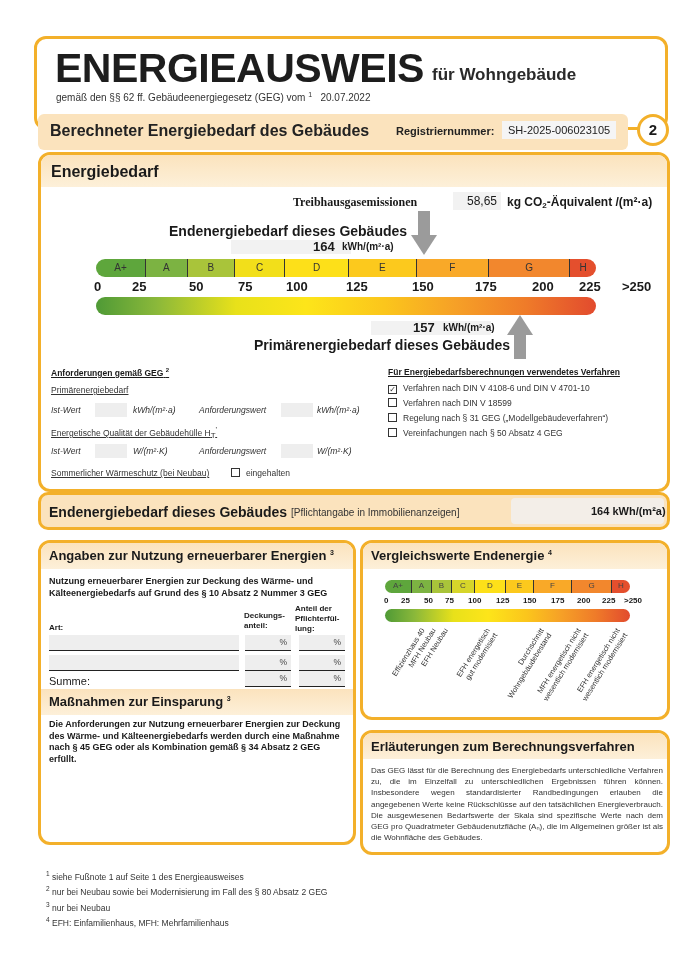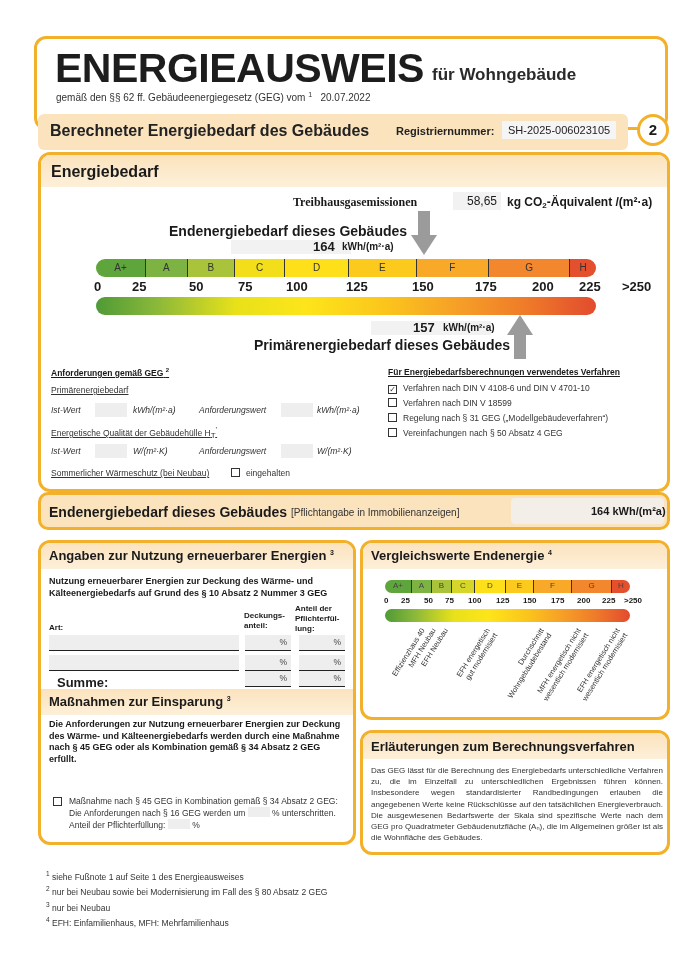--- a/index.html
+++ b/index.html
@@ -81,21 +81,21 @@
   #ren-box { left: 38px; top: 540px; width: 318px; height: 305px; }
   #ren-head { left: 0; top: 0; width: 312px; height: 26px; border-radius: 9px 9px 0 0; background: linear-gradient(#fbe3bd, #fdf0d9); }
   #ren-title { left: 8px; top: 5px; font-size: 13px; font-weight: bold; }
   #ren-intro { left: 8px; top: 32px; width: 300px; font-size: 9px; font-weight: bold; line-height: 12px; }
   #ren-col-art { left: 8px; top: 80px; font-size: 8px; font-weight: bold; }
   #ren-col-deck { left: 203px; top: 68px; font-size: 8px; font-weight: bold; width: 50px; line-height: 10px; }
   #ren-col-pfl { left: 254px; top: 61px; font-size: 8px; font-weight: bold; width: 50px; line-height: 10px; }
   .rrow { position: absolute; left: 8px; width: 300px; height: 18px; }
   .rrow .art { position: absolute; left: 0; top: 0; width: 190px; height: 16px; background: #eeeeee; border-bottom: 1.5px solid #222; }
   .rrow .pct { position: absolute; top: 0; width: 46px; height: 16px; background: #eeeeee; border-bottom: 1.5px solid #222; text-align: right; font-size: 8.5px; padding-right: 4px; line-height: 15px; color: #444; }
-  .rrow .lbl { position: absolute; left: 0; top: 4px; font-size: 13px; font-weight: bold; margin-left: 8px; }
+  .rrow .lbl { position: absolute; left: 0; top: 4px; font-size: 11px; font-weight: normal; }
 
   #mass-head { left: 0; top: 146px; width: 312px; height: 26px; background: linear-gradient(#fbe3bd, #fdf0d9); }
   #mass-title { left: 8px; top: 151px; font-size: 13px; font-weight: bold; }
   #mass-intro { left: 8px; top: 176px; width: 300px; font-size: 9px; font-weight: bold; line-height: 11.5px; }
   .mopt { position: absolute; left: 12px; width: 290px; font-size: 8.5px; line-height: 11px; color: #333; padding-left: 16px; }
   .mopt .cb { position: absolute; left: 0; top: 1px; }
   .blank { display: inline-block; width: 22px; height: 10px; background: #eeeeee; vertical-align: -1px; }
 
   
   #verg-box { left: 360px; top: 540px; width: 310px; height: 180px; }
@@ -248,28 +248,20 @@
   </div>
   <div class="rrow" style="top:128px">
     <div class="lbl">Summe:</div>
     <div class="pct" style="left:196px">%</div>
     <div class="pct" style="left:250px">%</div>
   </div>
 
   <div class="abs" id="mass-head"></div>
   <div class="abs" id="mass-title"><span>Maßnahmen zur Einsparung</span> <sup style="font-size:7px">3</sup></div>
   <div class="abs" id="mass-intro">Die Anforderungen zur Nutzung erneuerbarer Energien zur Deckung des Wärme- und Kälteenergiebedarfs werden durch eine Maßnahme nach § 45 GEG oder als Kombination gemäß § 34 Absatz 2 GEG erfüllt.</div>
-  <div class="mopt" style="top:253px">
-    <span class="cb"></span>
-    <span>Maßnahme nach § 45 GEG in Kombination gemäß § 34 Absatz 2 GEG: Die Anforderungen nach § 16 GEG werden um</span>
-    <span class="blank"></span>
-    <span>% unterschritten. Anteil der Pflichterfüllung:</span>
-    <span class="blank"></span>
-    <span>%</span>
-  </div>
 </div>
 
 <div class="box" id="verg-box">
   <div class="abs" id="verg-head"></div>
   <div class="abs" id="verg-title"><span>Vergleichswerte Endenergie</span> <sup style="font-size:7px">4</sup></div>
   <div class="abs" id="vscale-top">
       <div class="vseg" style="width: 27px; background: rgb(94, 166, 60);">A+</div>
       <div class="vseg" style="width: 20px; background: rgb(124, 179, 66);">A</div>
       <div class="vseg" style="width: 20px; background: rgb(169, 196, 58);">B</div>
       <div class="vseg" style="width: 23px; background: rgb(214, 213, 42);">C</div>

